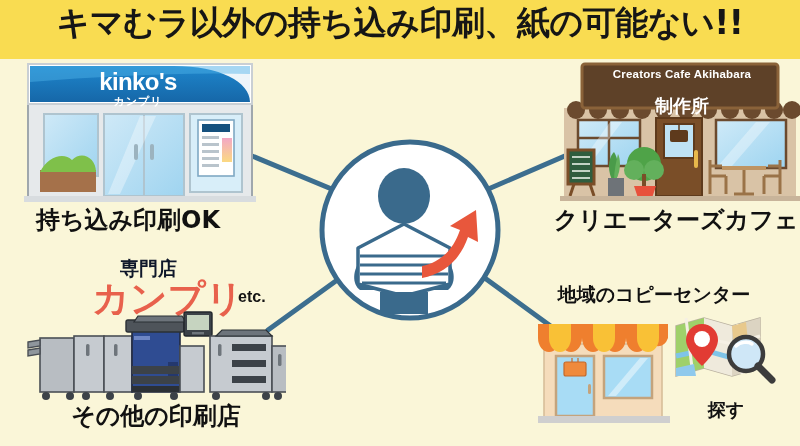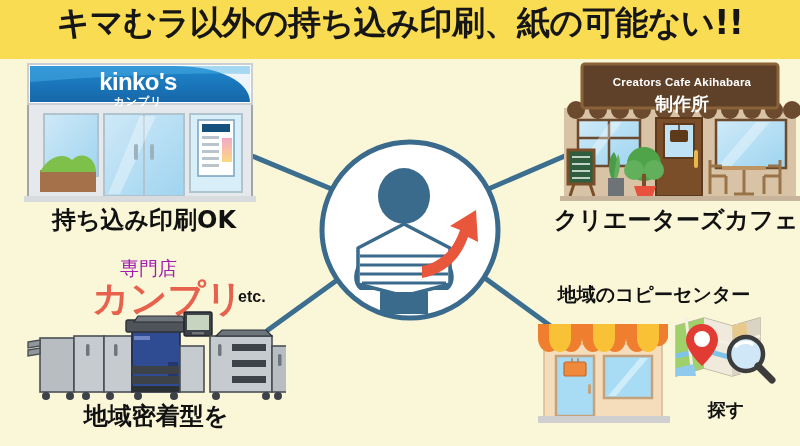--- a/index.html
+++ b/index.html
@@ -53,30 +53,30 @@
     text-align: center;
     white-space: nowrap;
     text-shadow:
        1.4px 0 0 #FAF6D8, -1.4px 0 0 #FAF6D8,
        0 1.4px 0 #FAF6D8, 0 -1.4px 0 #FAF6D8,
        1px 1px 0 #FAF6D8, -1px -1px 0 #FAF6D8,
        1px -1px 0 #FAF6D8, -1px 1px 0 #FAF6D8;
   }
   
   #node-kinkos { left: 24px; top: 62px; width: 232px; }
-  #cap-kinkos { position: absolute; left: 28px; top: 204px; width: 232px; font-size: 24px; }
+  #cap-kinkos { position: absolute; left: 12px; top: 204px; width: 232px; font-size: 24px; }
   
   #node-cafe { left: 560px; top: 62px; width: 240px; }
   #cap-cafe { position: absolute; left: 548px; top: 204px; width: 256px; font-size: 24px; }
   
   #node-printer { left: 26px; top: 310px; width: 260px; }
   #cap-printer { position: absolute; left: 26px; top: 400px; width: 260px; font-size: 24px; }
   #label-senmonten {
     position: absolute; left: 120px; top: 256px;
-    font-size: 19px; font-weight: 400; color: #a21caf;
+    font-size: 19px; font-weight: 700; color: #0f172a;
     font-family: "DejaVu Sans", "Liberation Sans", sans-serif;
     white-space: nowrap;
   }
   #label-kanpuri {
     position: absolute; left: 92px; top: 274px;
     font-size: 37px; font-weight: 900; color: #E8614C;
     font-family: "DejaVu Sans", "Liberation Sans", sans-serif;
     letter-spacing: 0px; white-space: nowrap;
   }
   #label-etc {
@@ -275,23 +275,23 @@
         <line x1="150" y1="104" x2="162" y2="104"></line>
 
         <line x1="220" y1="98" x2="220" y2="132"></line>
         <line x1="204" y1="114" x2="220" y2="114"></line>
         <line x1="204" y1="114" x2="204" y2="132"></line>
         <line x1="208" y1="104" x2="220" y2="104"></line>
       </g>
 
       <rect x="0" y="134" width="240" height="5" fill="#C8B49A"></rect>
     </svg>
-    <div style="position:absolute; left:24px; top:14px; width:196px; text-align:center;">
+    <div style="position:absolute; left:24px; top:6px; width:196px; text-align:center;">
       <div style="font-size:11.5px; font-weight:700; color:#FFFFFF; letter-spacing:0.2px; white-space:nowrap; font-family:'Liberation Sans',sans-serif;">Creators Cafe Akihabara</div>
-      <div style="font-size:18px; font-weight:900; color:#FFFFFF; margin-top:4px; font-family:'DejaVu Sans',sans-serif;">制作所</div>
+      <div style="font-size:18px; font-weight:900; color:#FFFFFF; margin-top:14px; font-family:'DejaVu Sans',sans-serif;">制作所</div>
     </div>
   </div>
   <div class="caption" id="cap-cafe">クリエーターズカフェ</div>
 
   <div style="position:absolute; left:28px; top:68px; width:220px; text-align:center; pointer-events:none;">
     <div style="font-size:24px; font-weight:700; color:#FFFFFF; letter-spacing:-0.6px; font-family:'Liberation Sans',sans-serif;">kinko's</div>
     <div style="font-size:11px; font-weight:700; color:#FFFFFF; margin-top:-2px; letter-spacing:1px; font-family:'DejaVu Sans',sans-serif;">カンプリ</div>
   </div>
 
   <div id="label-senmonten">専門店</div>
@@ -342,21 +342,21 @@
         <circle cx="60" cy="86" r="4"></circle>
           <circle cx="84" cy="86" r="4"></circle>
         <circle cx="112" cy="86" r="4"></circle>
           <circle cx="148" cy="86" r="4"></circle>
         <circle cx="190" cy="86" r="4"></circle>
           <circle cx="240" cy="86" r="4"></circle>
         <circle cx="252" cy="86" r="4"></circle>
       </g>
     </svg>
   </div>
-  <div class="caption" id="cap-printer">地域密着型を</div>
+  <div class="caption" id="cap-printer">その他の印刷店</div>
 
   <div class="caption" id="cap-copycenter">地域のコピーセンター</div>
   <div class="node" id="node-copycenter">
     <svg viewBox="0 0 150 120" class="svg-fill">
 
       <rect x="16" y="36" width="118" height="74" fill="#F5DCBB" stroke="#D8BE99" stroke-width="1.6"></rect>
 
       <g>
         <path d="M10 16 L140 16 L140 30 L10 30 Z" fill="#EF7F2E"></path>
         <path d="M10 30 A11 14 0 0 0 32 30 A11 14 0 0 0 54 30 A11 14 0 0 0 76 30 A11 14 0 0 0 98 30 A11 14 0 0 0 120 30 A11 14 0 0 0 140 30 L140 16 L10 16 Z" fill="#EF7F2E"></path>

